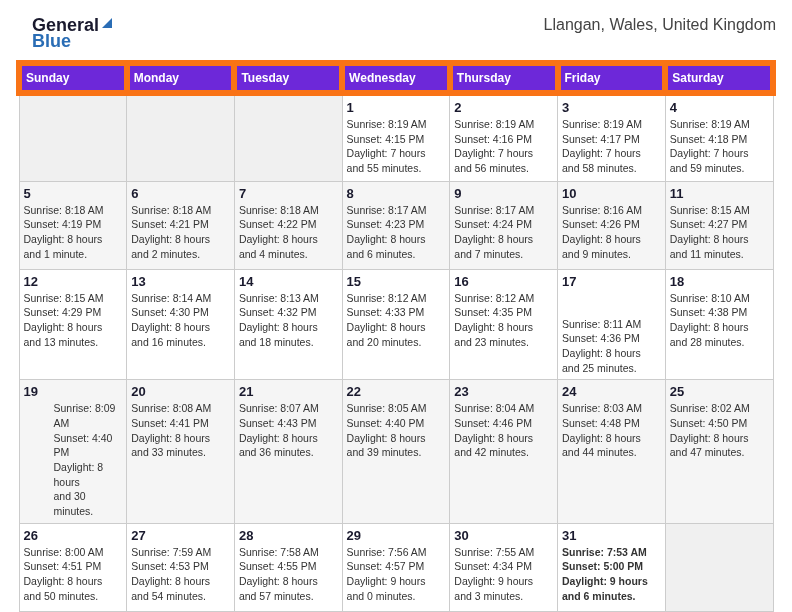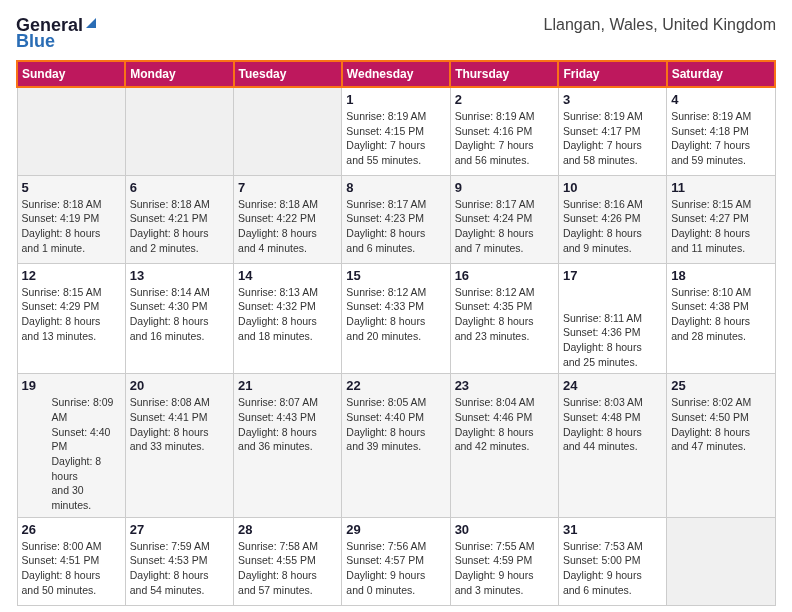--- a/index.html
+++ b/index.html
@@ -44,27 +44,27 @@
     .location {
       font-size: 16px;
       color: #444;
     }
     table {
       width: 100%;
       border-collapse: collapse;
       font-size: 11px;
     }
     thead th {
-      background: #be185d;
+      background: #6d28d9;
       color: #fff;
       padding: 5px 4px;
       text-align: left;
       font-size: 12px;
       font-weight: bold;
-      border: 2px solid #f97316;
+      border: 6px solid #f97316;
     }
     tbody td {
       border: 1px solid #ccc;
       vertical-align: top;
       padding: 4px 4px;
       min-height: 80px;
       height: 88px;
       width: calc(100% / 7);
     }
     .day-num {
@@ -90,20 +90,21 @@
     .empty-cell {
       background: #f0f0f0 !important;
     }
     .logo-text-wrap {
       display: flex;
       flex-direction: column;
     }
     .logo-row {
       display: flex;
       align-items: flex-start;
+      margin-left: 16px;
     }
   </style>
 </head>
 <body>
 
 <div class="header">
   <div class="logo">
     <div class="logo-row">
       <div class="logo-text-wrap">
         <div style="display:flex;align-items:center;">
@@ -345,27 +346,27 @@
         <td>
           <div class="day-num">29</div>
           <div class="day-info" style="white-space: pre-line;">Sunrise: 7:56 AM
 Sunset: 4:57 PM
 Daylight: 9 hours
 and 0 minutes.</div>
         </td>
         <td>
           <div class="day-num">30</div>
           <div class="day-info" style="white-space: pre-line;">Sunrise: 7:55 AM
-Sunset: 4:59 PM
+Sunset: 4:34 PM
 Daylight: 9 hours
 and 3 minutes.</div>
         </td>
         <td>
           <div class="day-num">31</div>
-          <div class="day-info" style="white-space: pre-line;">Sunrise: 7:53 AM
+          <div class="day-info" style="white-space: pre-line; font-weight: bold;">Sunrise: 7:53 AM
 Sunset: 5:00 PM
 Daylight: 9 hours
 and 6 minutes.</div>
         </td>
         <td class="empty-cell"></td>
       </tr>
     </tbody>
 </table>
 
 </body></html>

